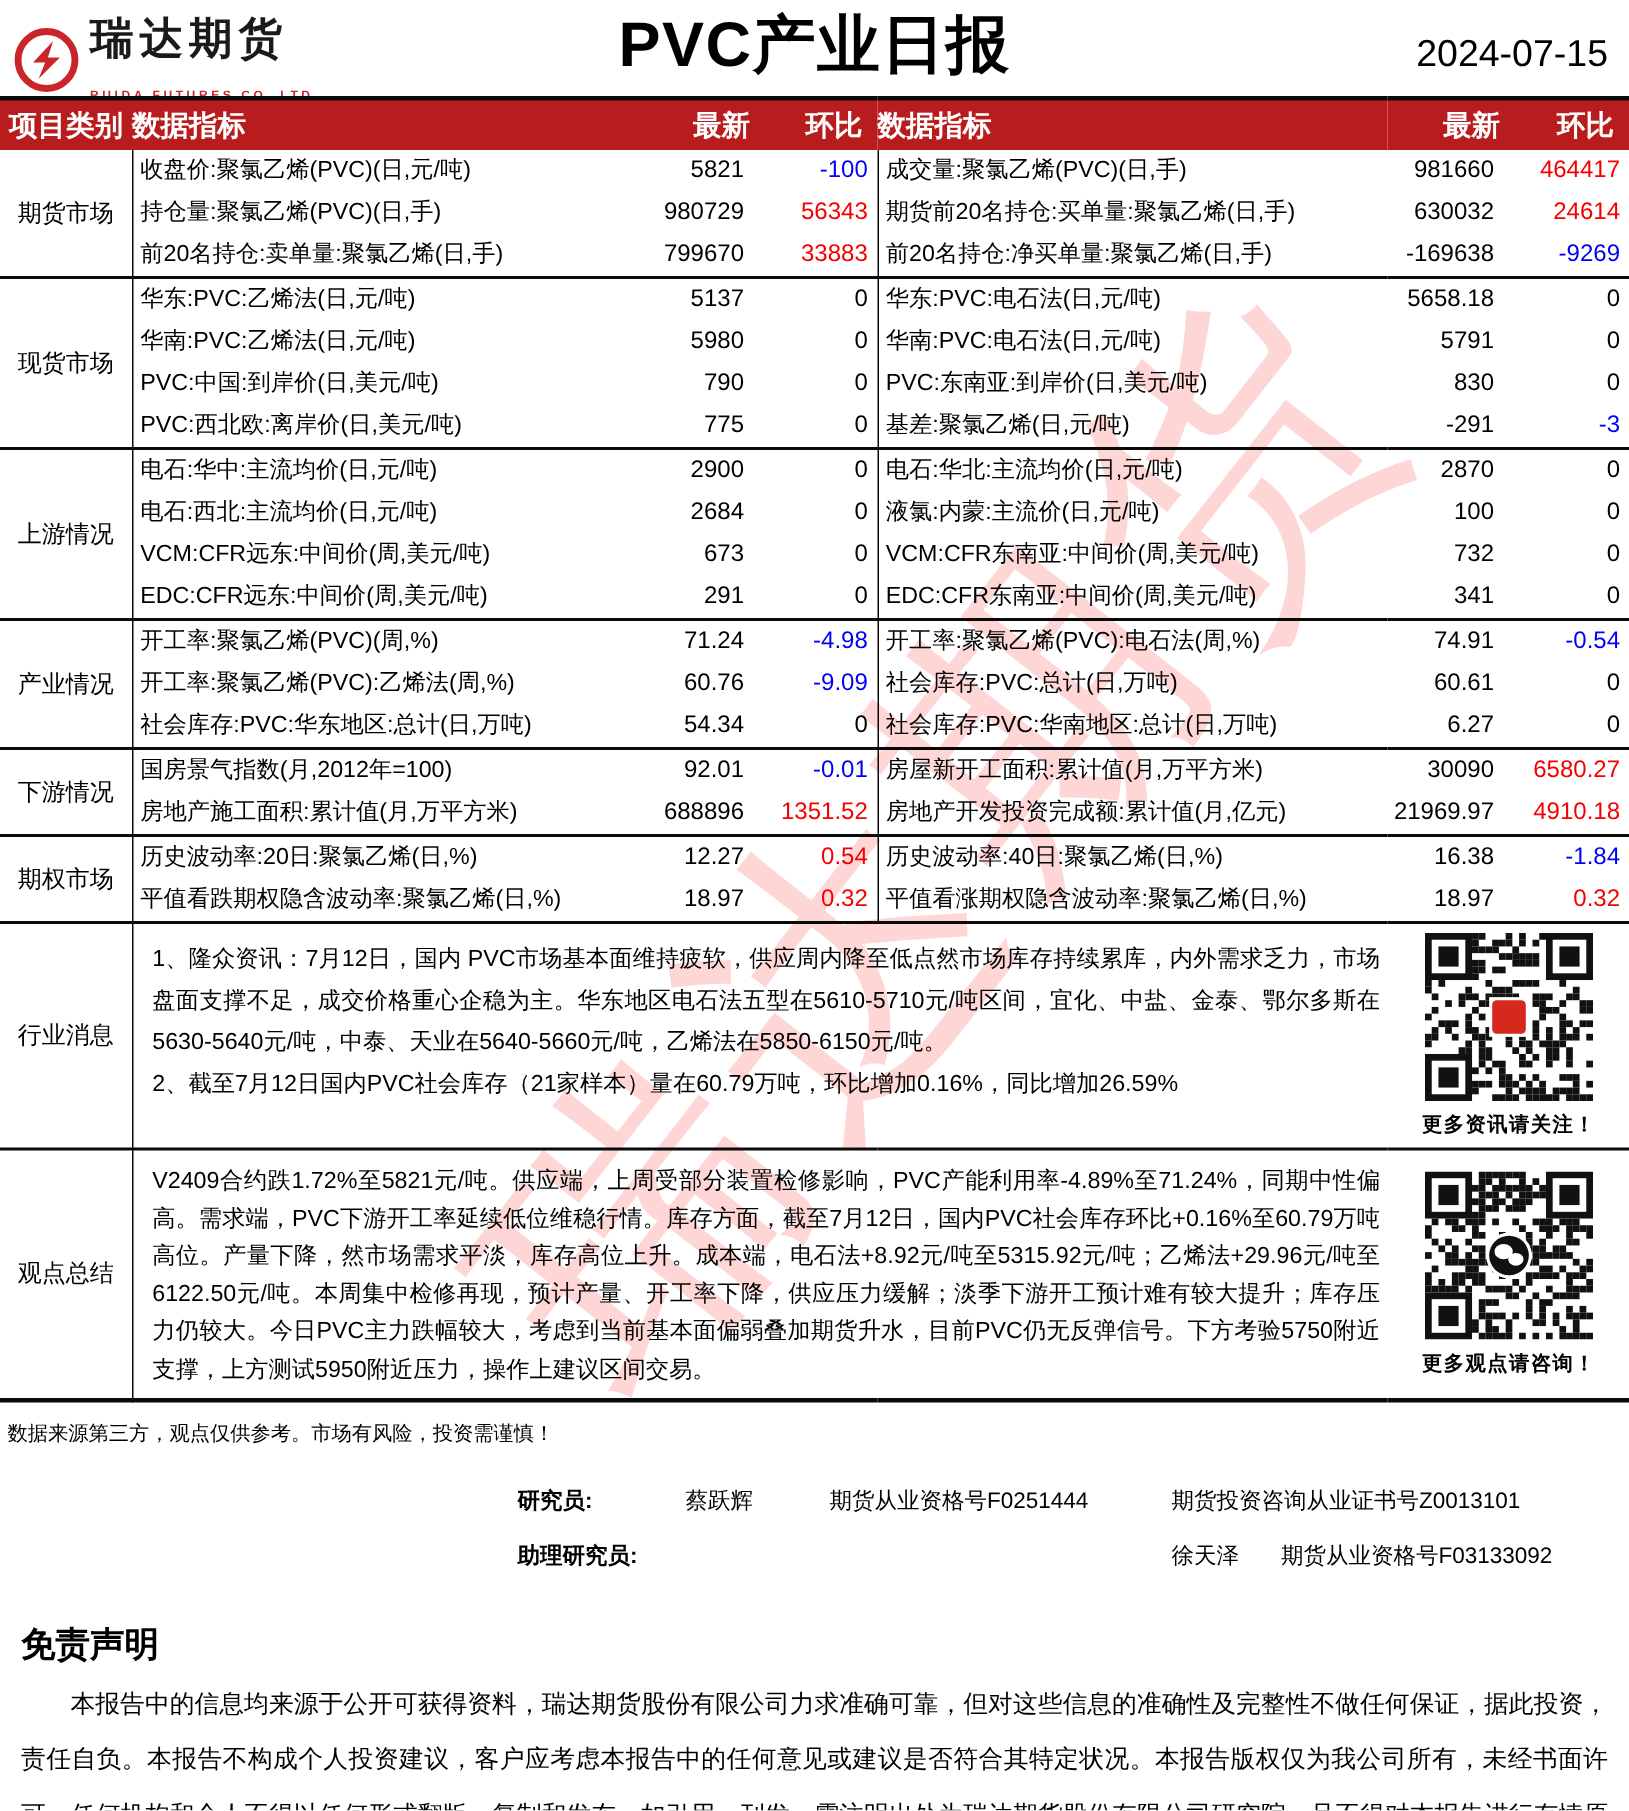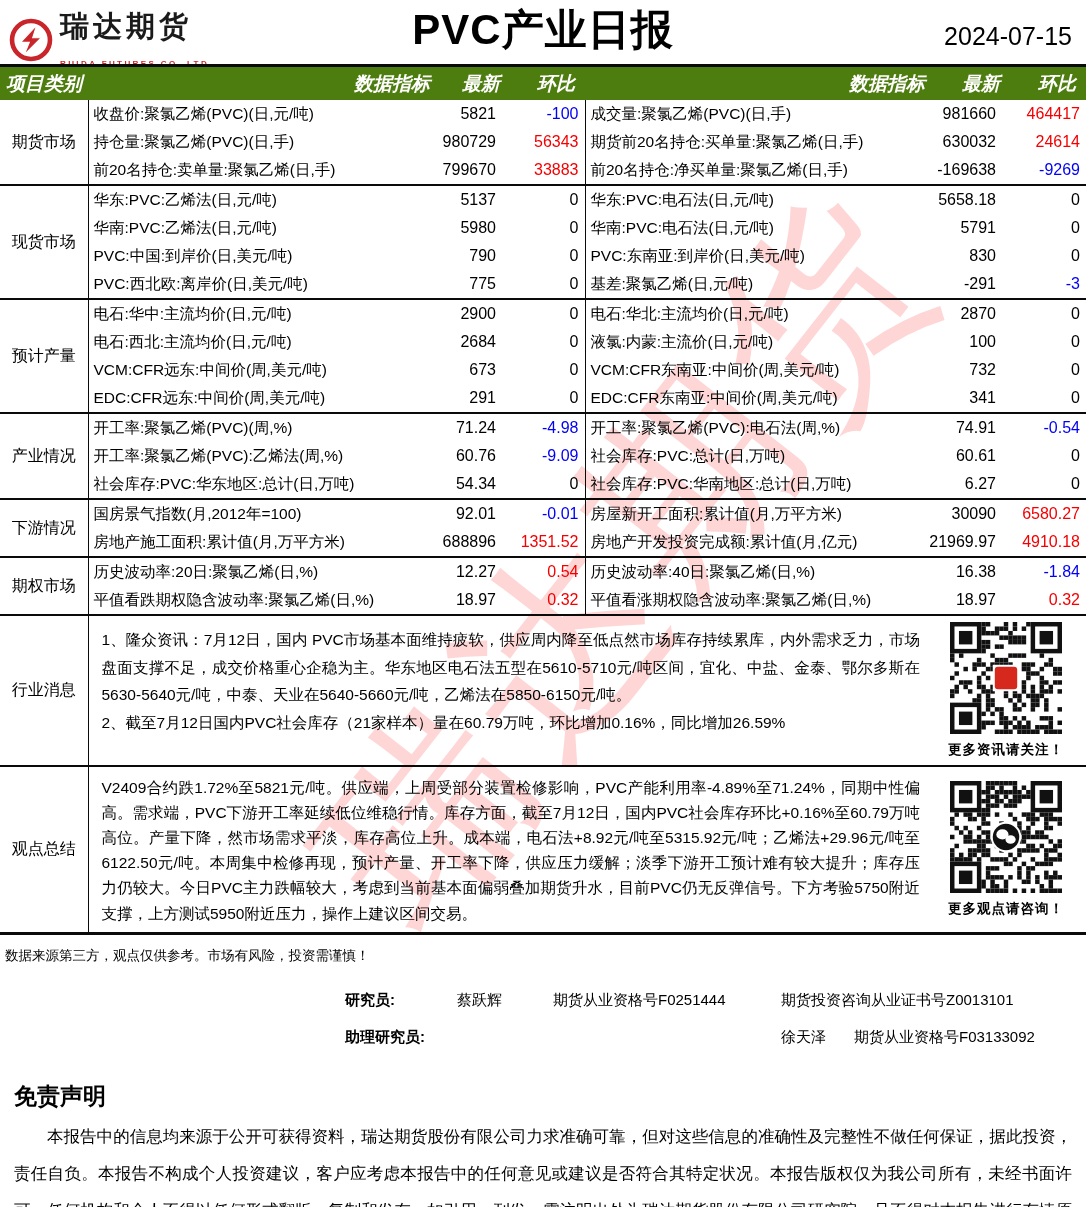--- a/index.html
+++ b/index.html
@@ -13,23 +13,23 @@
   .hdr{position:relative;height:64px;z-index:1;}
   .logo{position:absolute;left:8px;top:12px;display:flex;align-items:center;gap:6px;}
   .logo-txt .brand{font-size:29px;font-weight:800;letter-spacing:4px;color:#1a1a1a;line-height:1;}
   .logo-txt .brand-sub{font-size:8px;color:#c9262b;letter-spacing:2.4px;margin-top:18px;font-weight:700;}
   .title{position:absolute;left:0;right:0;top:2px;margin:0;text-align:center;
          font-size:42px;font-weight:800;letter-spacing:1px;}
   .date{position:absolute;right:14px;top:22px;font-size:25px;}
   
   table.tbl{position:relative;z-index:1;width:1086px;border-collapse:collapse;table-layout:fixed;
             border-top:3px solid #0a0a0a;border-bottom:3px solid #0a0a0a;background:transparent;}
-  .tbl thead th{background:#4d7c0f;color:#fff;font-weight:700;font-size:19px;height:33px;padding:0;font-style:italic;}
+  .tbl thead th{background:#b91c1c;color:#fff;font-weight:700;font-size:19px;height:33px;padding:0;}
   .tbl thead .h-cat{text-align:left;padding-left:6px;}
-  .tbl thead .h-ind{text-align:right;margin-top:24px;}
+  .tbl thead .h-ind{text-align:left;margin-top:24px;}
   .tbl thead .h-num{text-align:right;padding-right:10px;}
   .tbl tbody.sec{border-top:2.5px solid #0a0a0a;}
   .tbl tbody.sec.first{border-top:none;}
   .tbl td{padding:0;font-size:15.5px;vertical-align:middle;}
   td.cat{text-align:center;border-right:1.5px solid #0a0a0a;font-size:16px;}
   td.ind{padding:1px 2px 1px 5px;line-height:1.3;height:26px;margin-left:16px;}
   td.val{text-align:right;padding-right:14px;font-size:16px;}
   td.chg{text-align:right;padding-right:6px;font-size:16px;}
   td.mid{border-right:1.5px solid #0a0a0a;}
   .up{color:#f40000;} .down{color:#0000f4;} .flat{color:#000;}
@@ -151,21 +151,21 @@
           <td class="ind">PVC:西北欧:离岸价(日,美元/吨)</td>
           <td class="val">775</td>
           <td class="chg flat mid">0</td>
           <td class="ind">基差:聚氯乙烯(日,元/吨)</td>
           <td class="val">-291</td>
           <td class="chg down">-3</td>
         </tr>
       </tbody>
       <tbody class="sec">
         <tr>
-          <td class="cat" rowspan="4">预计产量</td>
+          <td class="cat" rowspan="4">上游情况</td>
           <td class="ind">电石:华中:主流均价(日,元/吨)</td>
           <td class="val">2900</td>
           <td class="chg flat mid">0</td>
           <td class="ind">电石:华北:主流均价(日,元/吨)</td>
           <td class="val">2870</td>
           <td class="chg flat">0</td>
         </tr>
         <tr>
           <td class="ind">电石:西北:主流均价(日,元/吨)</td>
           <td class="val">2684</td>

